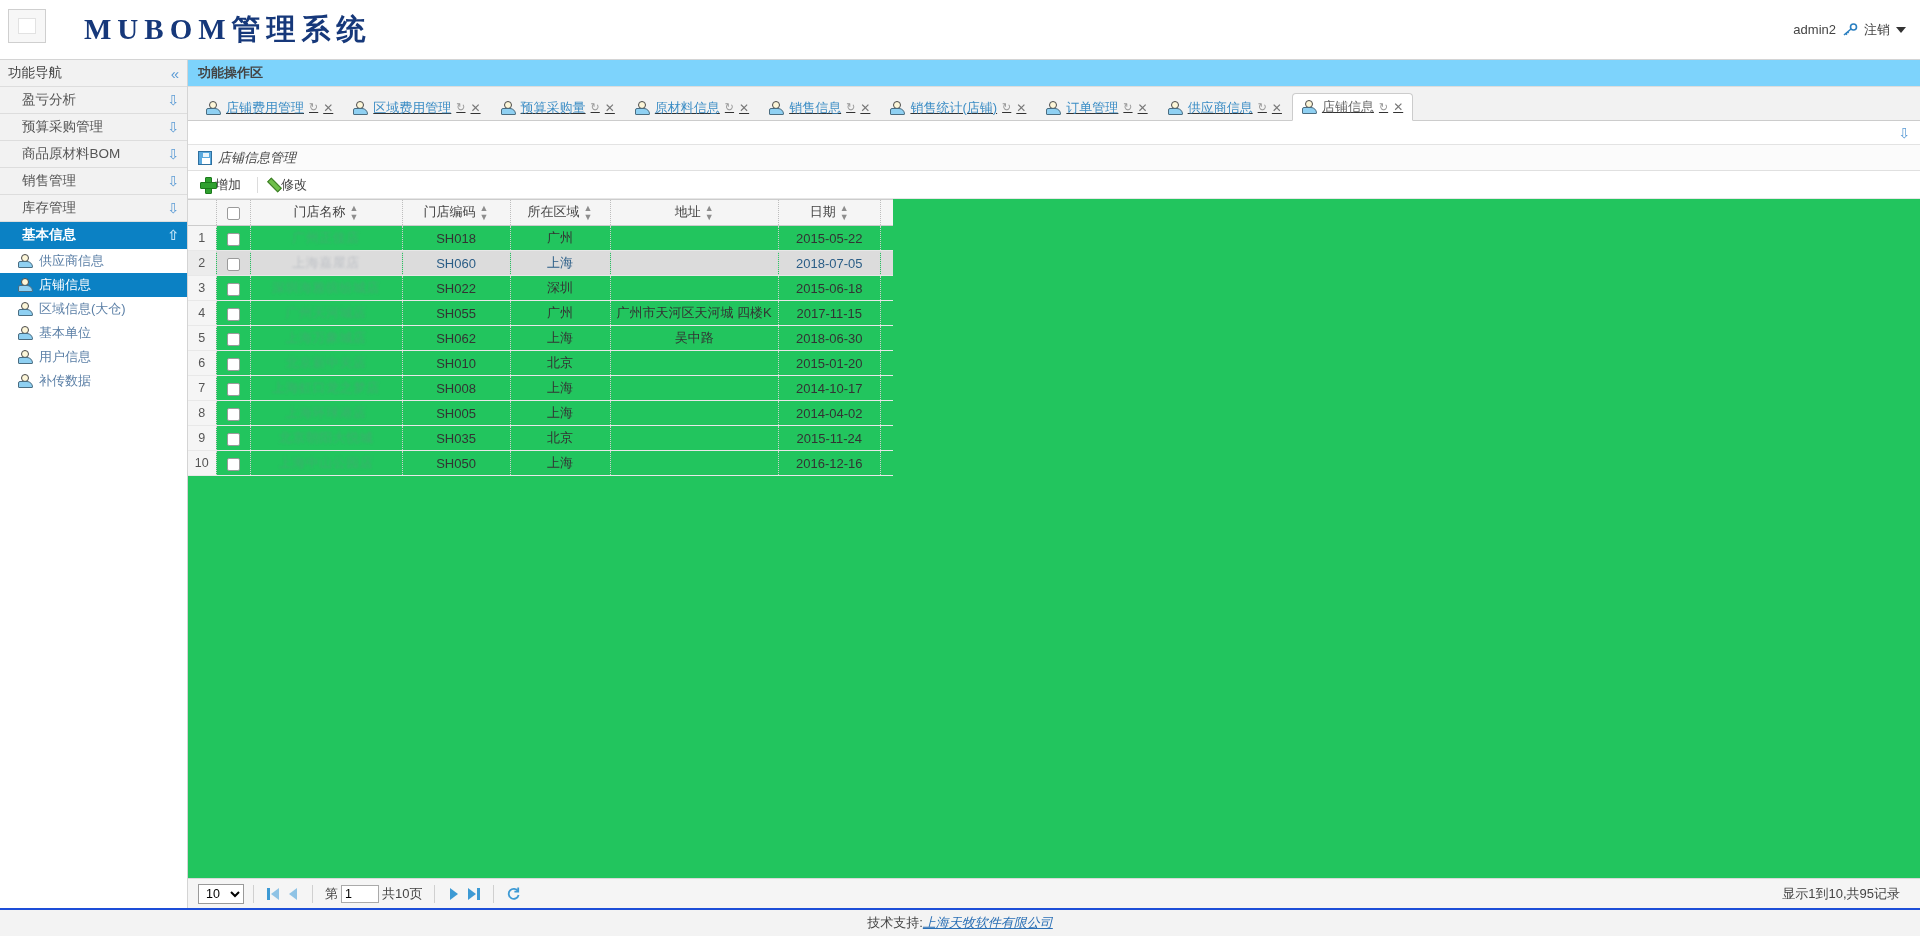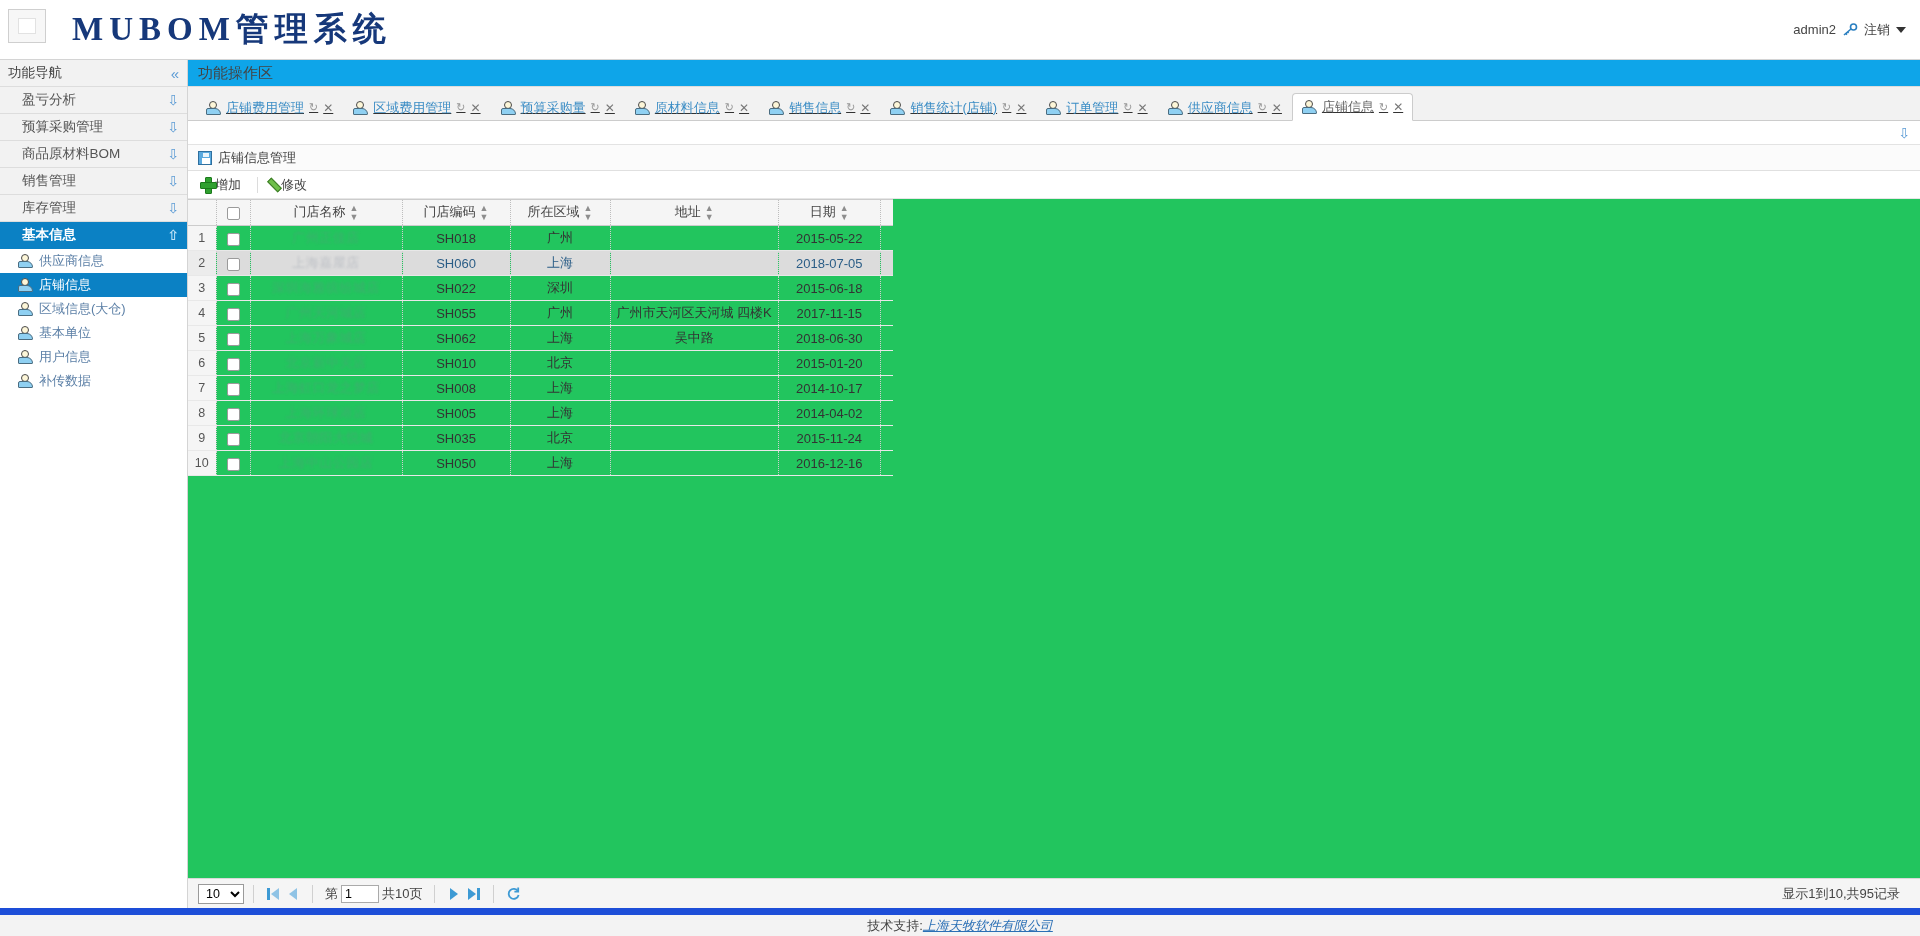--- a/index.html
+++ b/index.html
@@ -16,21 +16,21 @@
     height: 60px; min-height: 60px; background: #fff;
     border-bottom: 1px solid #d4d4d4;
     display: flex; align-items: center; position: relative;
   }
   .logo-box {
     width: 38px; height: 34px; margin-left: 8px; margin-top: -8px;
     border: 1px solid #cfcfcf; background: #f7f7f7;
   }
   .logo-inner { width: 18px; height: 16px; background: #fff; border:1px solid #e2e2e2; margin: 8px auto 0; }
   .app-title {
-    margin-left: 26px; font-size: 33px; font-weight: bold;
+    margin-left: 38px; font-size: 29px; font-weight: bold;
     color: #16387a; letter-spacing: 6px;
     font-family: "Liberation Serif", "DejaVu Serif", serif;
   }
   .header-right {
     position: absolute; right: 14px; top: 50%; transform: translateY(-50%);
     display: flex; align-items: center; gap: 6px; font-size: 13px; color: #444;
   }
   .logout-link { color: #444; text-decoration: none; }
   .key-icon { display:inline-block; width:16px; height:14px; position: relative; }
   .caret-dn { width:0;height:0;border-left:5px solid transparent;border-right:5px solid transparent;border-top:6px solid #333; }
@@ -70,22 +70,22 @@
     width: 15px; height: 14px; position: relative; flex: none; display:inline-block;
   }
   .user-icon .uhead { position:absolute; left:3px; top:0; width:8px;height:8px;border-radius:50%;
      background:#fdf6d8; border:1px solid #4a4a4a; }
   .user-icon .ubody { position:absolute; left:0; bottom:0; width:15px;height:7px;
      background:#8fd0f2; border:1px solid #4a6c80; border-radius: 2px 6px 1px 1px;}
 
   
   .main { flex: 1; display: flex; flex-direction: column; min-width: 0; background:#fff; }
   .main-head {
-    height: 27px; background:#0ea5e9; border-bottom:1px solid #ddd;
-    display:flex; align-items:center; padding:0 10px; font-size:15px; color:#444;
+    height: 27px; background:#7dd3fc; border-bottom:1px solid #ddd;
+    display:flex; align-items:center; padding:0 10px; font-size:13px; color:#444;font-weight:bold;
   }
 
   .tabstrip {
     height: 34px; background:#f2f2f2; border-bottom:1px solid #ccc;
     display:flex; align-items:flex-end; padding-left: 8px; position: relative; text-decoration: underline;
   }
   .tab {
     height: 26px; display:flex; align-items:center; gap:5px;
     padding: 0 9px; font-size: 13px; color:#3c8dc5; cursor:pointer;
     border: 1px solid transparent; border-bottom: none; white-space: nowrap;
@@ -101,21 +101,21 @@
 
   .tab-collapse-bar {
     height: 24px; border-bottom:1px solid #e3e3e3; background:#fff;
     display:flex; align-items:center; justify-content:flex-end; padding-right: 10px;
   }
   .tab-collapse-bar .chev { color:#5b9bd5; font-size:14px; }
 
   .content-panel { flex: 1; display:flex; flex-direction:column; min-height:0; padding: 0; }
   .content-title {
     height: 26px; border-bottom:1px solid #e0e0e0; background:#fbfbfb;
-    display:flex; align-items:center; gap:6px; padding: 0 10px; font-size:13px; color:#444;
+    display:flex; align-items:center; gap:6px; padding: 0 10px; font-size:13px; color:#444;font-style:italic;
   }
   .save-icon {
     width:14px;height:14px;background:#5aa9de;border:1px solid #2f6f9e;position:relative;flex:none;
   }
   .save-icon::after{content:"";position:absolute;left:3px;top:6px;width:8px;height:6px;background:#fff;}
   .save-icon::before{content:"";position:absolute;left:4px;top:1px;width:6px;height:4px;background:#eaf4fb;}
 
   .toolbar {
     height: 28px; display:flex; align-items:center; gap:0px; padding: 0 10px;
     border-bottom: 1px solid #e6e6e6; background:#fff;
@@ -170,21 +170,21 @@
   .bar-l { width:3px;height:12px;background:#3d9ad4;margin-right:1px;}
   .bar-r { width:3px;height:12px;background:#3d9ad4;margin-left:1px;}
   .tri-l.dim { border-right-color:#8fc3e5; }
   .pg-txt { font-size:13px; color:#444; margin: 0 3px; }
   .pg-input { width:38px;height:18px;border:1px solid #aaa;font-size:12.5px;padding:0 3px;
               font-family:"Liberation Sans",sans-serif; }
   .pg-info { position:absolute; right:20px; font-size:13px; color:#444; }
 
   
   .footer {
-    height: 28px; min-height:28px; background:#f3f3f3; border-top:7px solid #1d4ed8;
+    height: 28px; min-height:28px; background:#f3f3f3; border-top:2px solid #1d4ed8;
     display:flex; align-items:center; justify-content:center; font-size:13px; color:#444;
   }
   .footer a { color:#2a6fb5; text-decoration: underline; font-style: italic; }
 </style>
 </head>
 <body>
 
 <div class="app">
 
   <div class="header">

